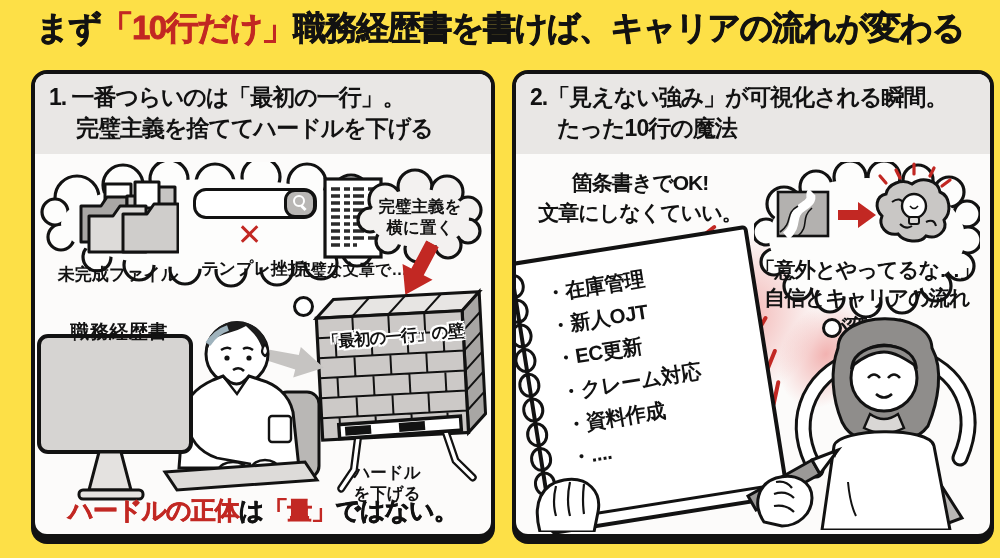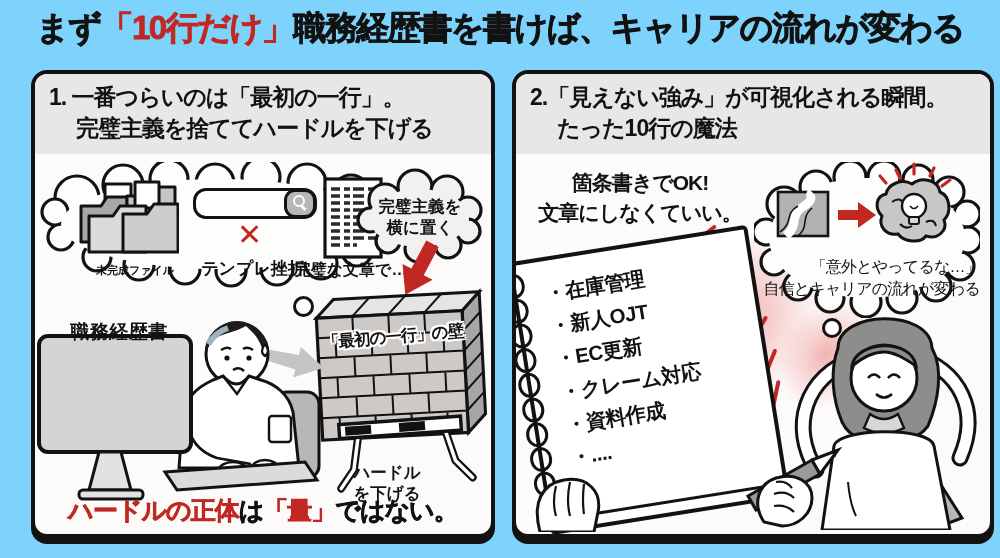--- a/index.html
+++ b/index.html
@@ -1,18 +1,18 @@
 <!DOCTYPE html>
 <html style="--red: #c22823;"><head>
 <meta charset="utf-8">
 <style>
   :root{ --red:#c22823; --ink:#121212; }
   html,body{margin:0;padding:0;background:#fff;}
   body{width:1000px;height:558px;font-family:"Liberation Sans","DejaVu Sans",sans-serif;color:var(--ink);}
-  .stage{position:relative;width:1000px;height:558px;background:#7dd3fc;overflow:hidden;}
+  .stage{position:relative;width:1000px;height:558px;background:#fde047;overflow:hidden;}
   .title{position:absolute;top:6px;left:0;width:100%;margin:0;text-align:center;
          font-size:33px;font-weight:900;letter-spacing:-1.5px;-webkit-text-stroke:0.8px currentColor;}
   .red{color:var(--red);-webkit-text-stroke:0.8px var(--red);}
   .panel{position:absolute;top:70px;height:460px;background:#fcfbfa;border:4px solid var(--ink);
          border-radius:16px;box-shadow:0 6px 0 var(--ink);overflow:hidden;}
   .panel-left{left:31px;width:456px;}
   .panel-right{left:512px;width:474px;}
   .panel-head{position:absolute;top:0;left:0;right:0;background:#e9e7e5;padding:8px 24px 10px 14px;
               font-size:23px;font-weight:900;line-height:1.34;letter-spacing:-1px;z-index:5;}
   .panel-head .l2{padding-left:27px;}
@@ -29,21 +29,21 @@
   .sb-btn{position:absolute;right:-2px;top:-2px;width:26px;height:23px;background:#b9b7b5;border:3px solid var(--ink);border-radius:11px;}
   .mag{position:absolute;left:6px;top:3px;width:8px;height:8px;border:2.5px solid #fff;border-radius:50%;}
   .mag:after{content:"";position:absolute;left:7px;top:8px;width:2.5px;height:6px;background:#fff;transform:rotate(-45deg);}
   .xmark{position:absolute;color:var(--red);font-size:30px;font-weight:900;line-height:1;}
   
   .notebook{position:absolute;left:12px;top:168px;width:234px;height:268px;background:#fff;border:4px solid var(--ink);
             border-radius:5px;transform:rotate(-9deg);transform-origin:50% 50%;z-index:4;}
   .nb-line{position:absolute;left:8%;right:5%;bottom:9px;height:3px;background:var(--ink);}
   .ring{position:absolute;left:-13px;width:16px;height:19px;border:3.5px solid var(--ink);border-radius:50%;background:transparent;}
   .nb-items{position:absolute;left:28px;top:16px;right:6px;font-size:20.5px;font-weight:800;line-height:1.62;letter-spacing:-0.5px;}
-  .bubble-text{position:absolute;width:100%;text-align:right;font-weight:400;font-size:16px;letter-spacing:-0.8px;line-height:1.35;}
+  .bubble-text{position:absolute;width:100%;text-align:center;font-weight:700;font-size:21px;letter-spacing:-0.8px;line-height:1.35;}
 </style>
 </head>
 <body>
 
 <div class="stage">
 
   <h1 class="title"><span>まず</span><span class="red">「10行だけ」</span><span>職務経歴書を書けば、キャリアの流れが変わる</span></h1>
 
   <section class="panel panel-left">
     <header class="panel-head">
@@ -77,21 +77,21 @@
     <svg class="abs" style="left:40px;top:102px;" width="104" height="86" viewBox="0 0 104 86">
       <g stroke="#121212" stroke-width="3" stroke-linejoin="round">
         <rect x="30" y="8" width="26" height="32" fill="#fff"></rect>
         <path d="M6,30 h20 l6,-9 h20 v45 h-46 Z" fill="#a9a7a5"></path>
         <path d="M52,20 h22 l6,-9 h20 v48 h-48 Z" fill="#c7c5c3"></path>
         <rect x="60" y="6" width="24" height="26" fill="#fff"></rect>
         <path d="M14,40 h24 l7,-10 h26 v46 h-57 Z" fill="#dddbd9"></path>
         <path d="M48,38 h24 l7,-10 h24 v48 h-55 Z" fill="#cfcdcb"></path>
       </g>
     </svg>
-    <div class="label" style="left:25px;top:190px;width:150px;font-size:11px;text-align:center;">未完成ファイル</div>
+    <div class="label" style="left:8px;top:190px;width:150px;font-size:17px;text-align:center;">未完成ファイル</div>
 
     <div class="searchbar" style="left:158px;top:114px;">
       <span class="sb-btn">
           <span class="mag"></span>
         </span>
     </div>
     <span class="xmark abs" style="left:202px;top:146px;">✕</span>
     <div class="label" style="left:150px;top:184px;width:136px;font-size:17px;">テンプレ挫折</div>
 
     <svg class="abs" style="left:286px;top:102px;" width="64" height="84" viewBox="0 0 64 84">

